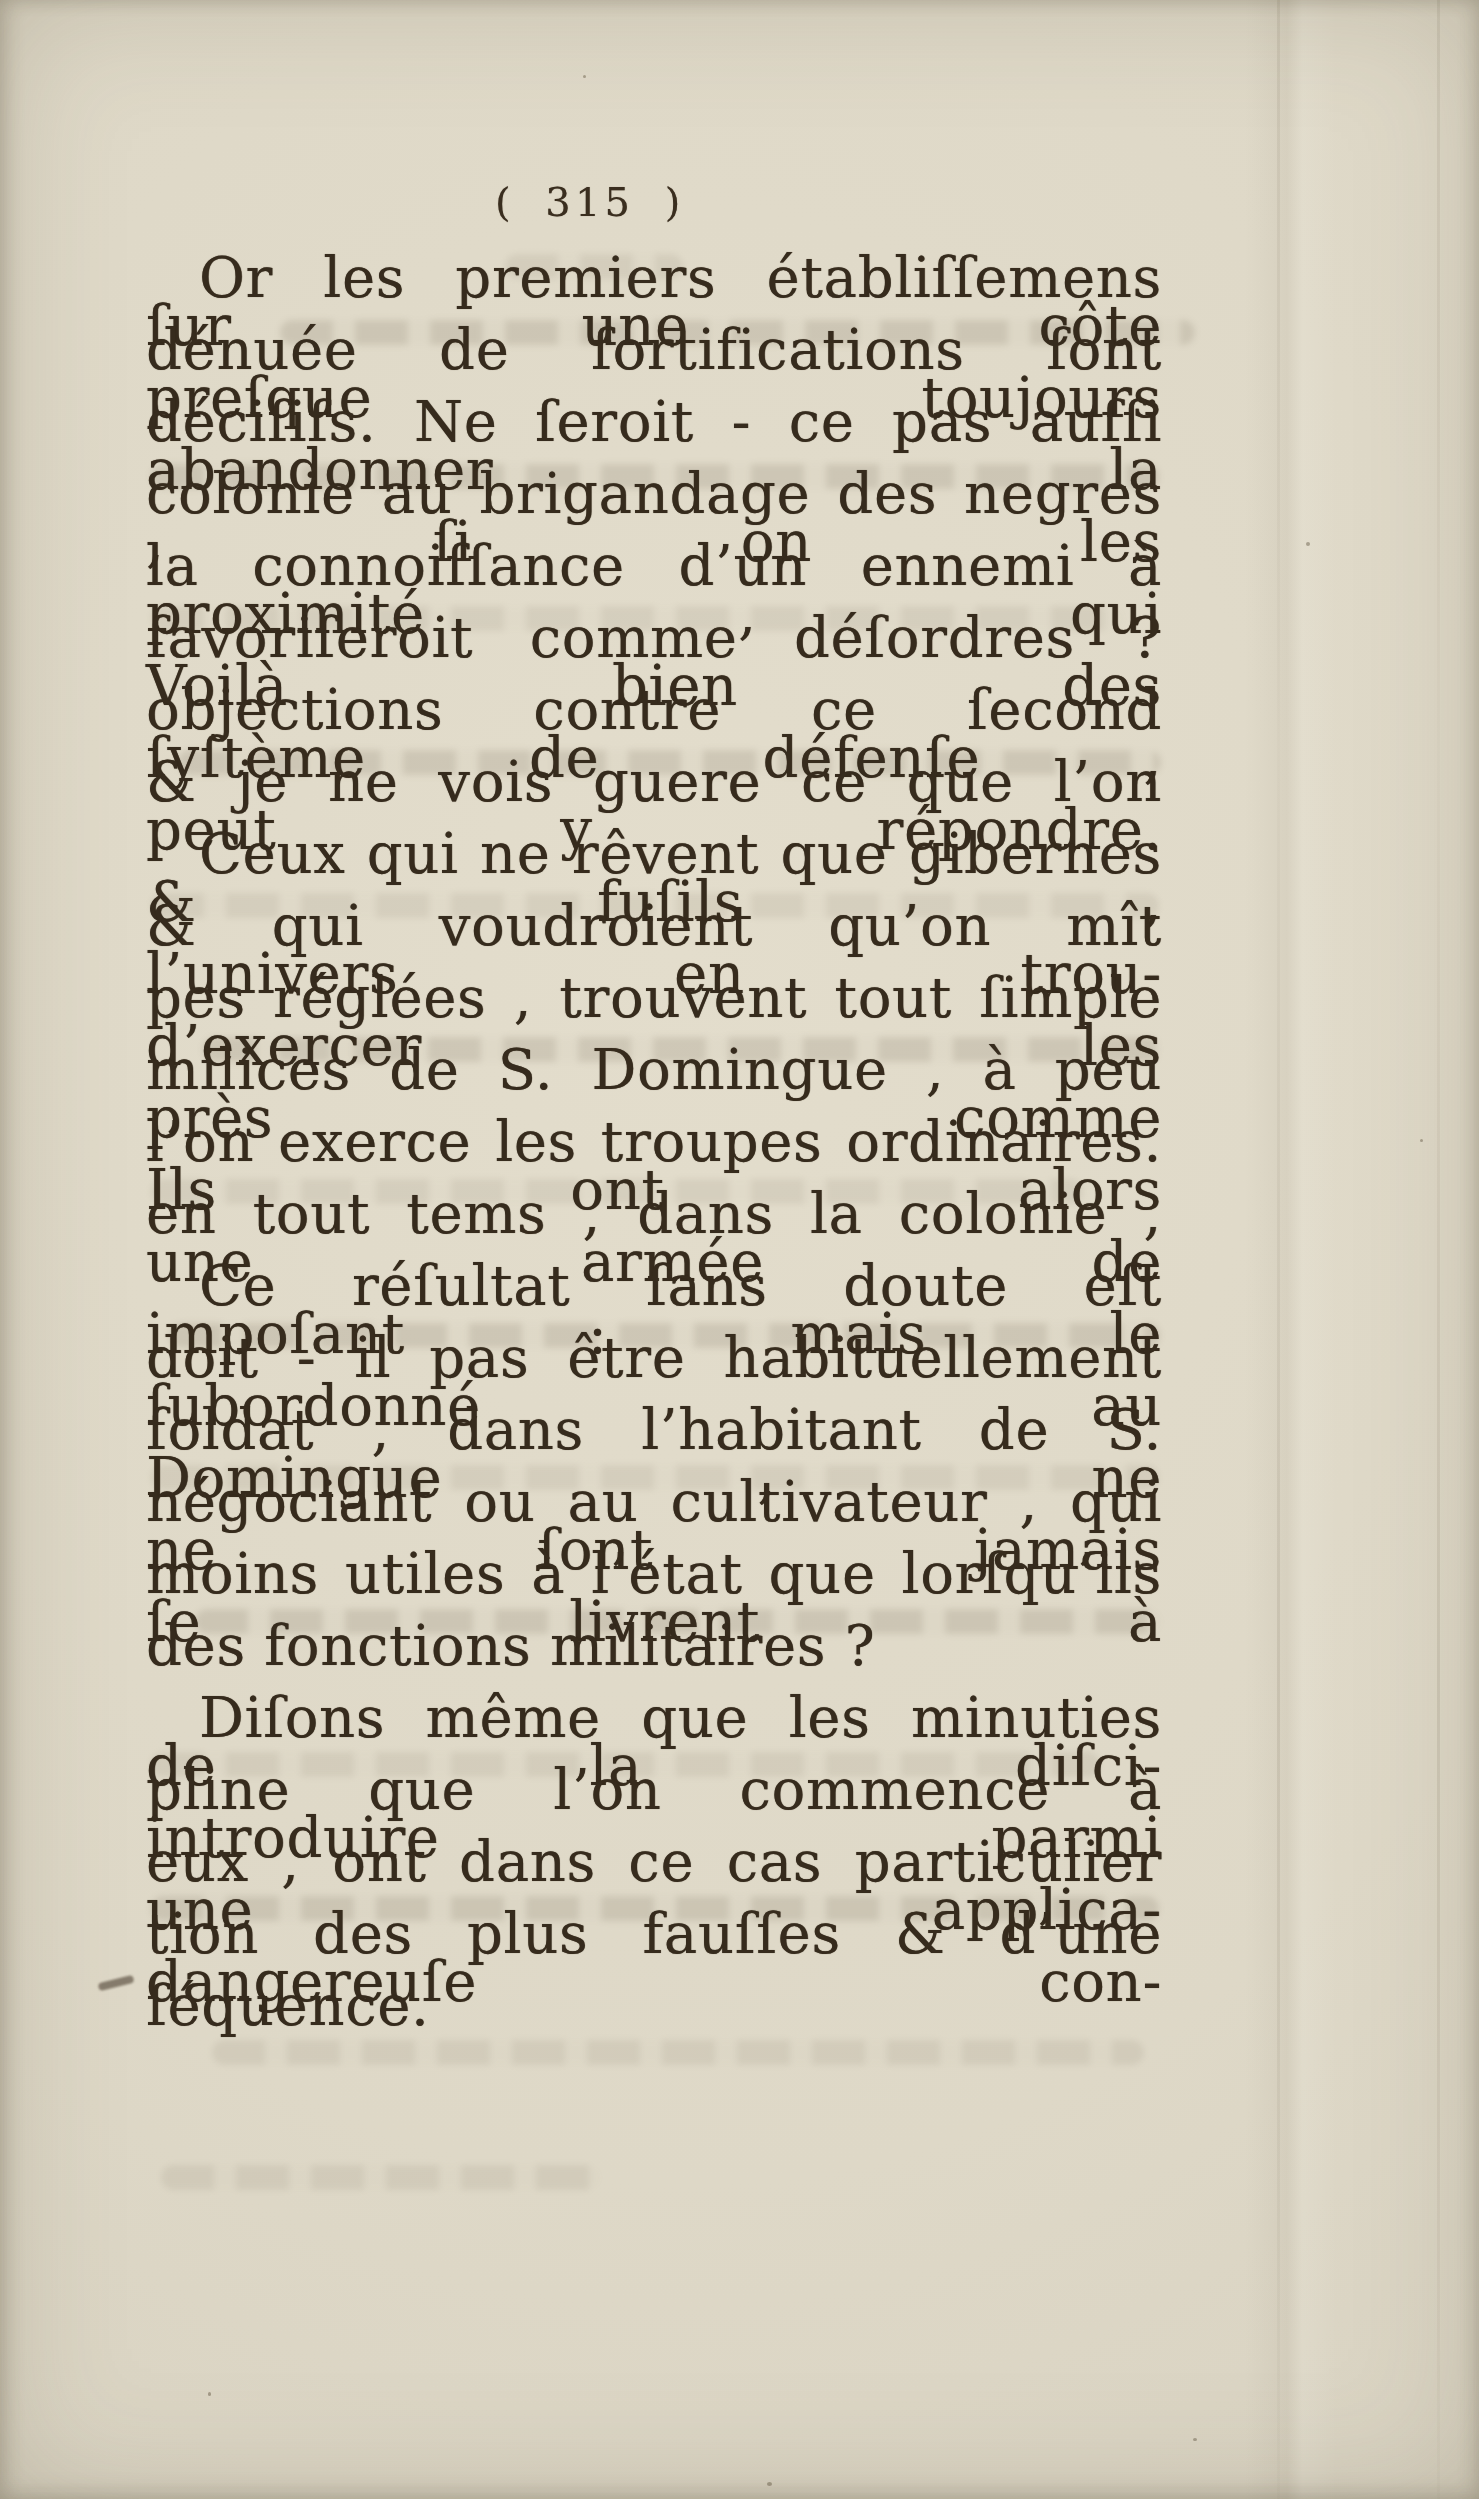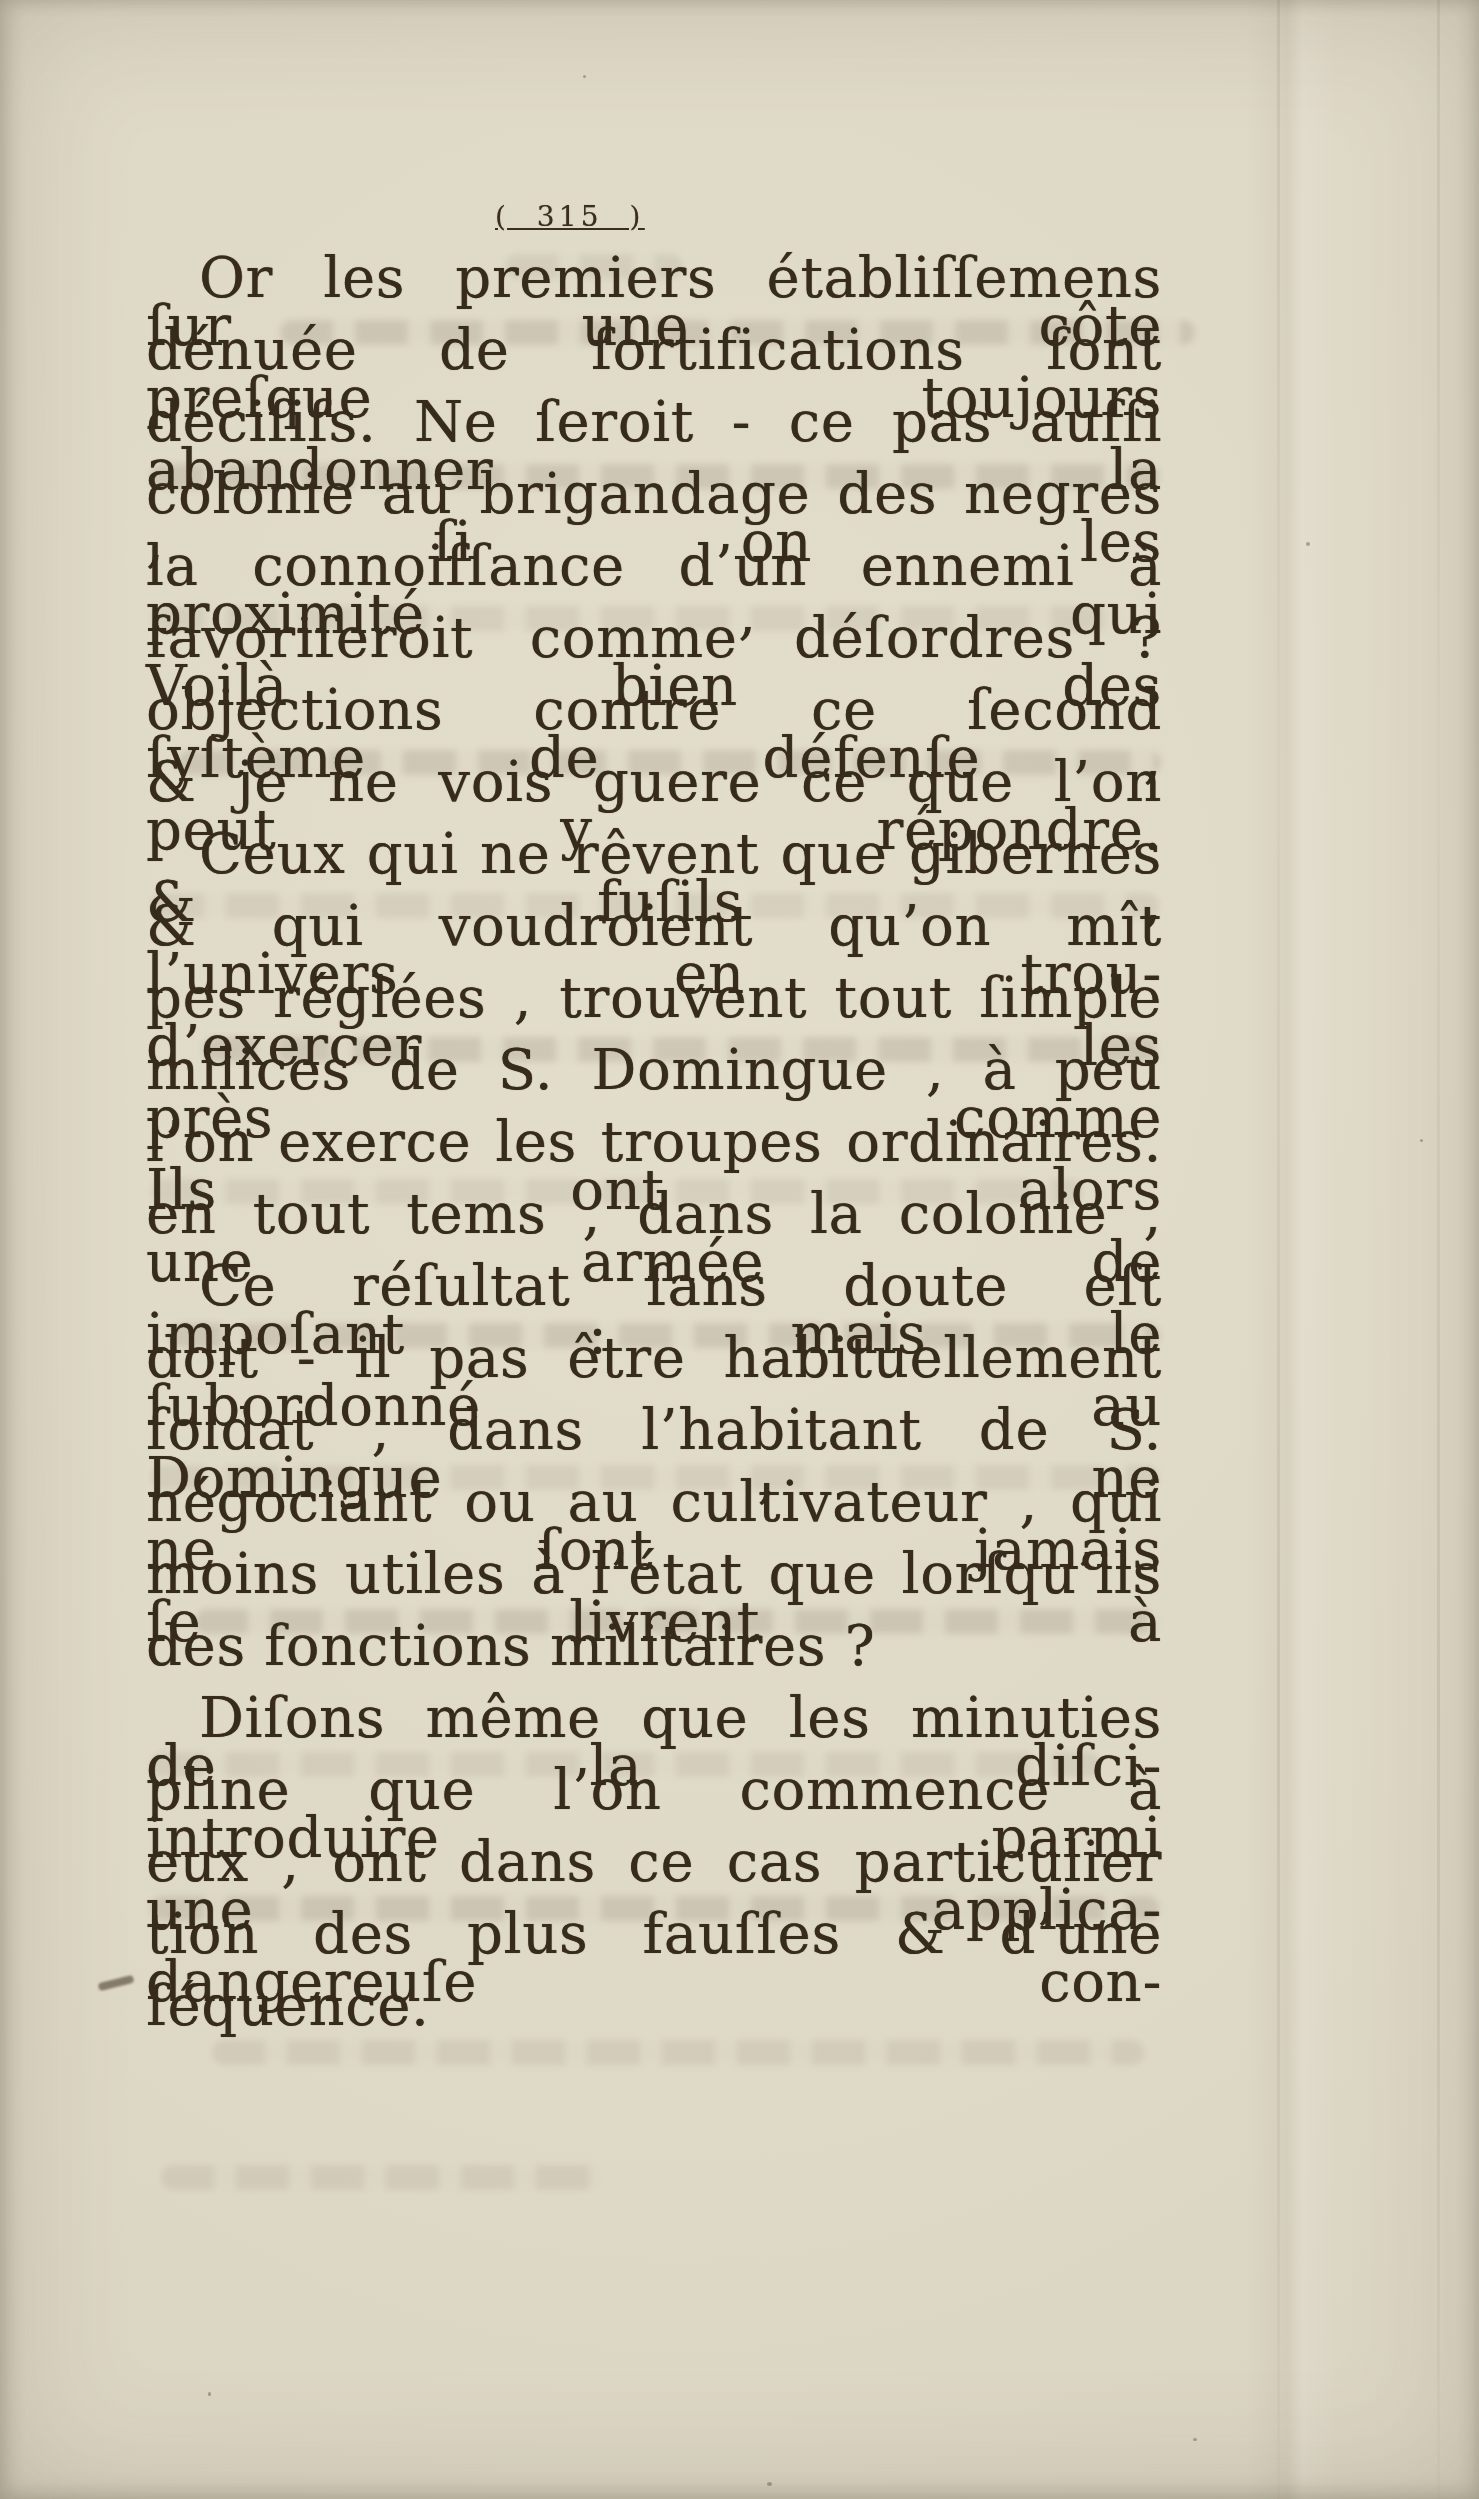--- a/index.html
+++ b/index.html
@@ -7,23 +7,23 @@
     margin:0; width:1480px; height:2500px; position:relative; overflow:hidden;
     font-family:"DejaVu Serif", serif;
     background:
       radial-gradient(130% 95% at 46% 38%, #e3ddcc 0%, #ded8c7 52%, #d8d2c1 82%, #cfc9b8 100%);
     color:#362b1d;
   }
   .page { position:absolute; inset:0; }
 
   
   .pagenum {
-    position:absolute; top:200px; left:495px;
-    font-size:28px; letter-spacing:4.2px; word-spacing:13.6px;
-    color:#3a2e1f; text-shadow:0 0 0.8px rgba(58,46,31,.55);text-decoration:underline;
+    position:absolute; top:179px; left:495px;
+    font-size:40px; letter-spacing:4.2px; word-spacing:13.6px;
+    color:#3a2e1f; text-shadow:0 0 0.8px rgba(58,46,31,.55);
   }
   .body-text {
     position:absolute; left:146px; top:254px; width:1016px;
   }
   .line {
     height:72px; line-height:48px; font-size:56px;
     letter-spacing:0.7px;
     text-align:justify; text-align-last:justify;
     text-shadow:0 0 0.9px rgba(54,43,29,.6), 0.4px 0.3px 0.3px rgba(54,43,29,.35);
     white-space:normal;

